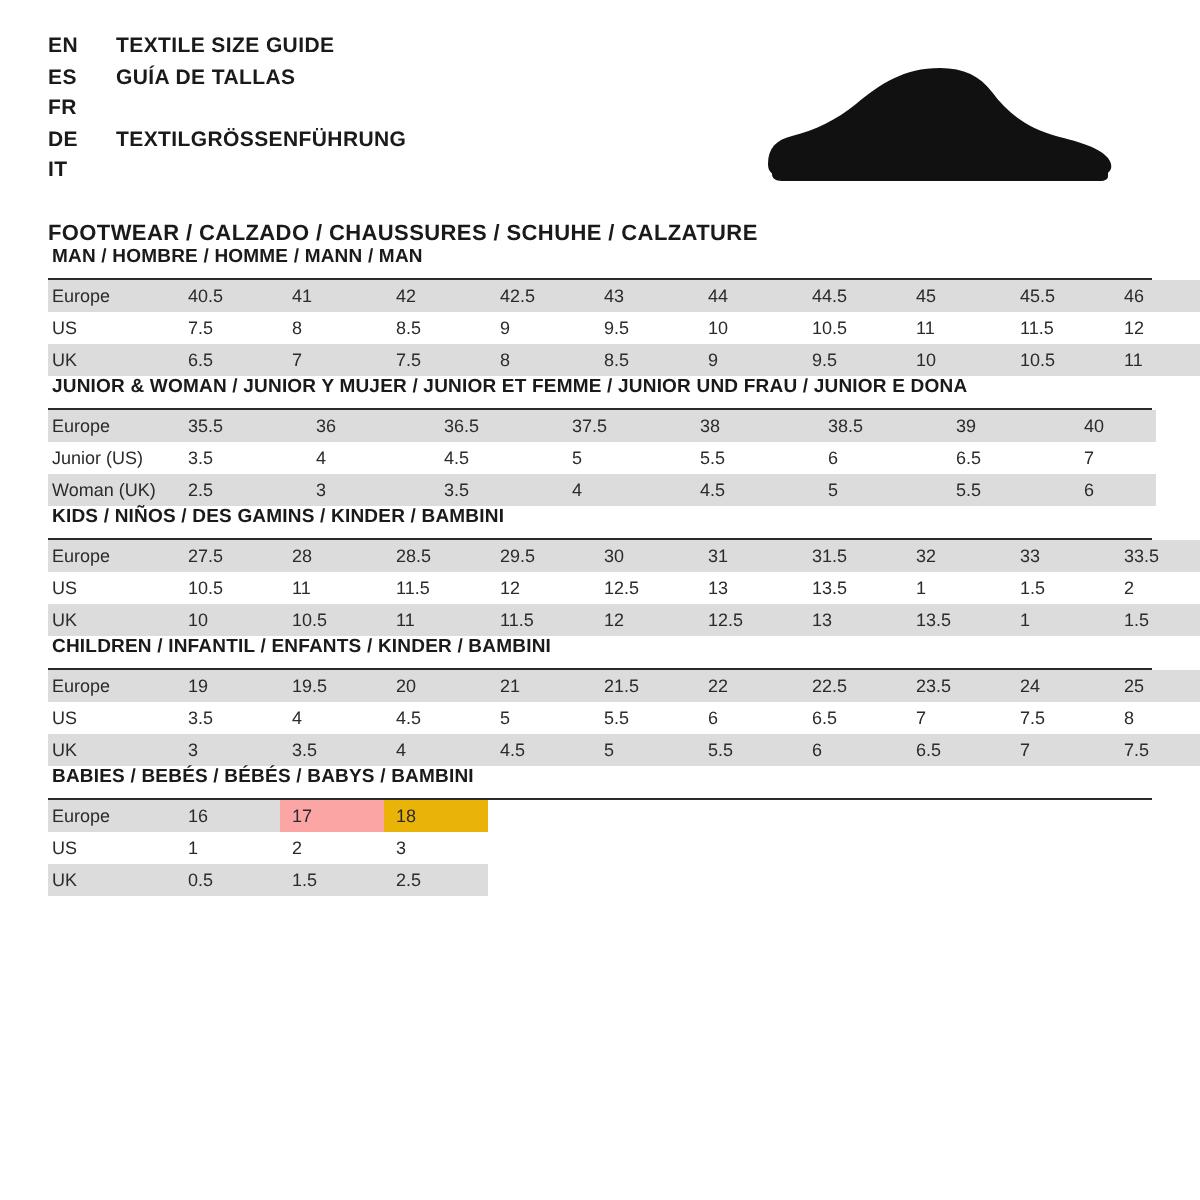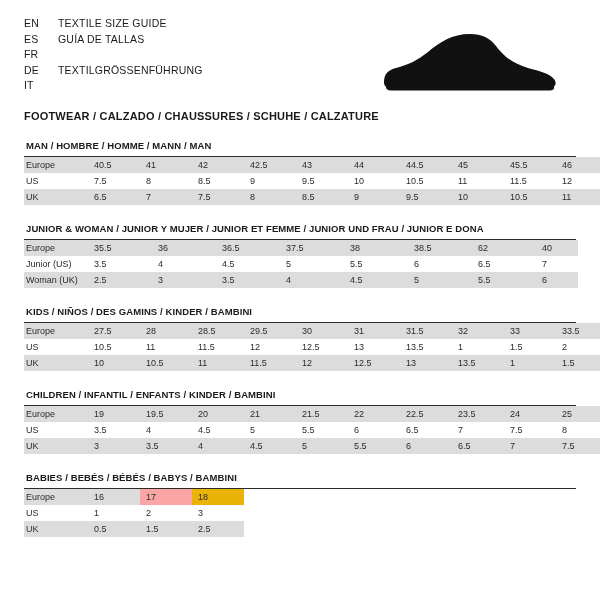--- a/index.html
+++ b/index.html
@@ -28,21 +28,21 @@
     align-items: flex-start;
     justify-content: space-between;
   }
   .lang-list {
     display: block;
   }
   .lang-row {
     display: flex;
     align-items: flex-start;
     font-size: 10.5px;
-    font-weight: normal;
+    font-weight: bold;
     letter-spacing: 0.2px;
     line-height: 15.5px;
     white-space: nowrap;
   }
   .lang-code {
     width: 34px;
     flex: 0 0 34px;
   }
   .lang-text {
     flex: 1 1 auto;
@@ -55,21 +55,20 @@
 
   .footwear-title {
     margin-top: 14px;
     font-size: 11px;
     font-weight: bold;
     letter-spacing: 0.2px;
   }
 
   
   .section {
-    margin-top: 18px;
   }
   .section-title {
     font-size: 9.5px;
     font-weight: bold;
     letter-spacing: 0.1px;
     padding: 0 0 5px 2px;
     border-bottom: 1px solid #2a2a2a;
   }
   table.size-table {
     width: 100%;
@@ -206,21 +205,21 @@
       </colgroup>
       <tbody>
         <tr class="shaded">
           <td class="label">Europe</td>
           <td>35.5</td>
           <td>36</td>
           <td>36.5</td>
           <td>37.5</td>
           <td>38</td>
           <td>38.5</td>
-          <td>62</td>
+          <td>39</td>
           <td>40</td>
         </tr>
         <tr>
           <td class="label">Junior (US)</td>
           <td>3.5</td>
           <td>4</td>
           <td>4.5</td>
           <td>5</td>
           <td>5.5</td>
           <td>6</td>

